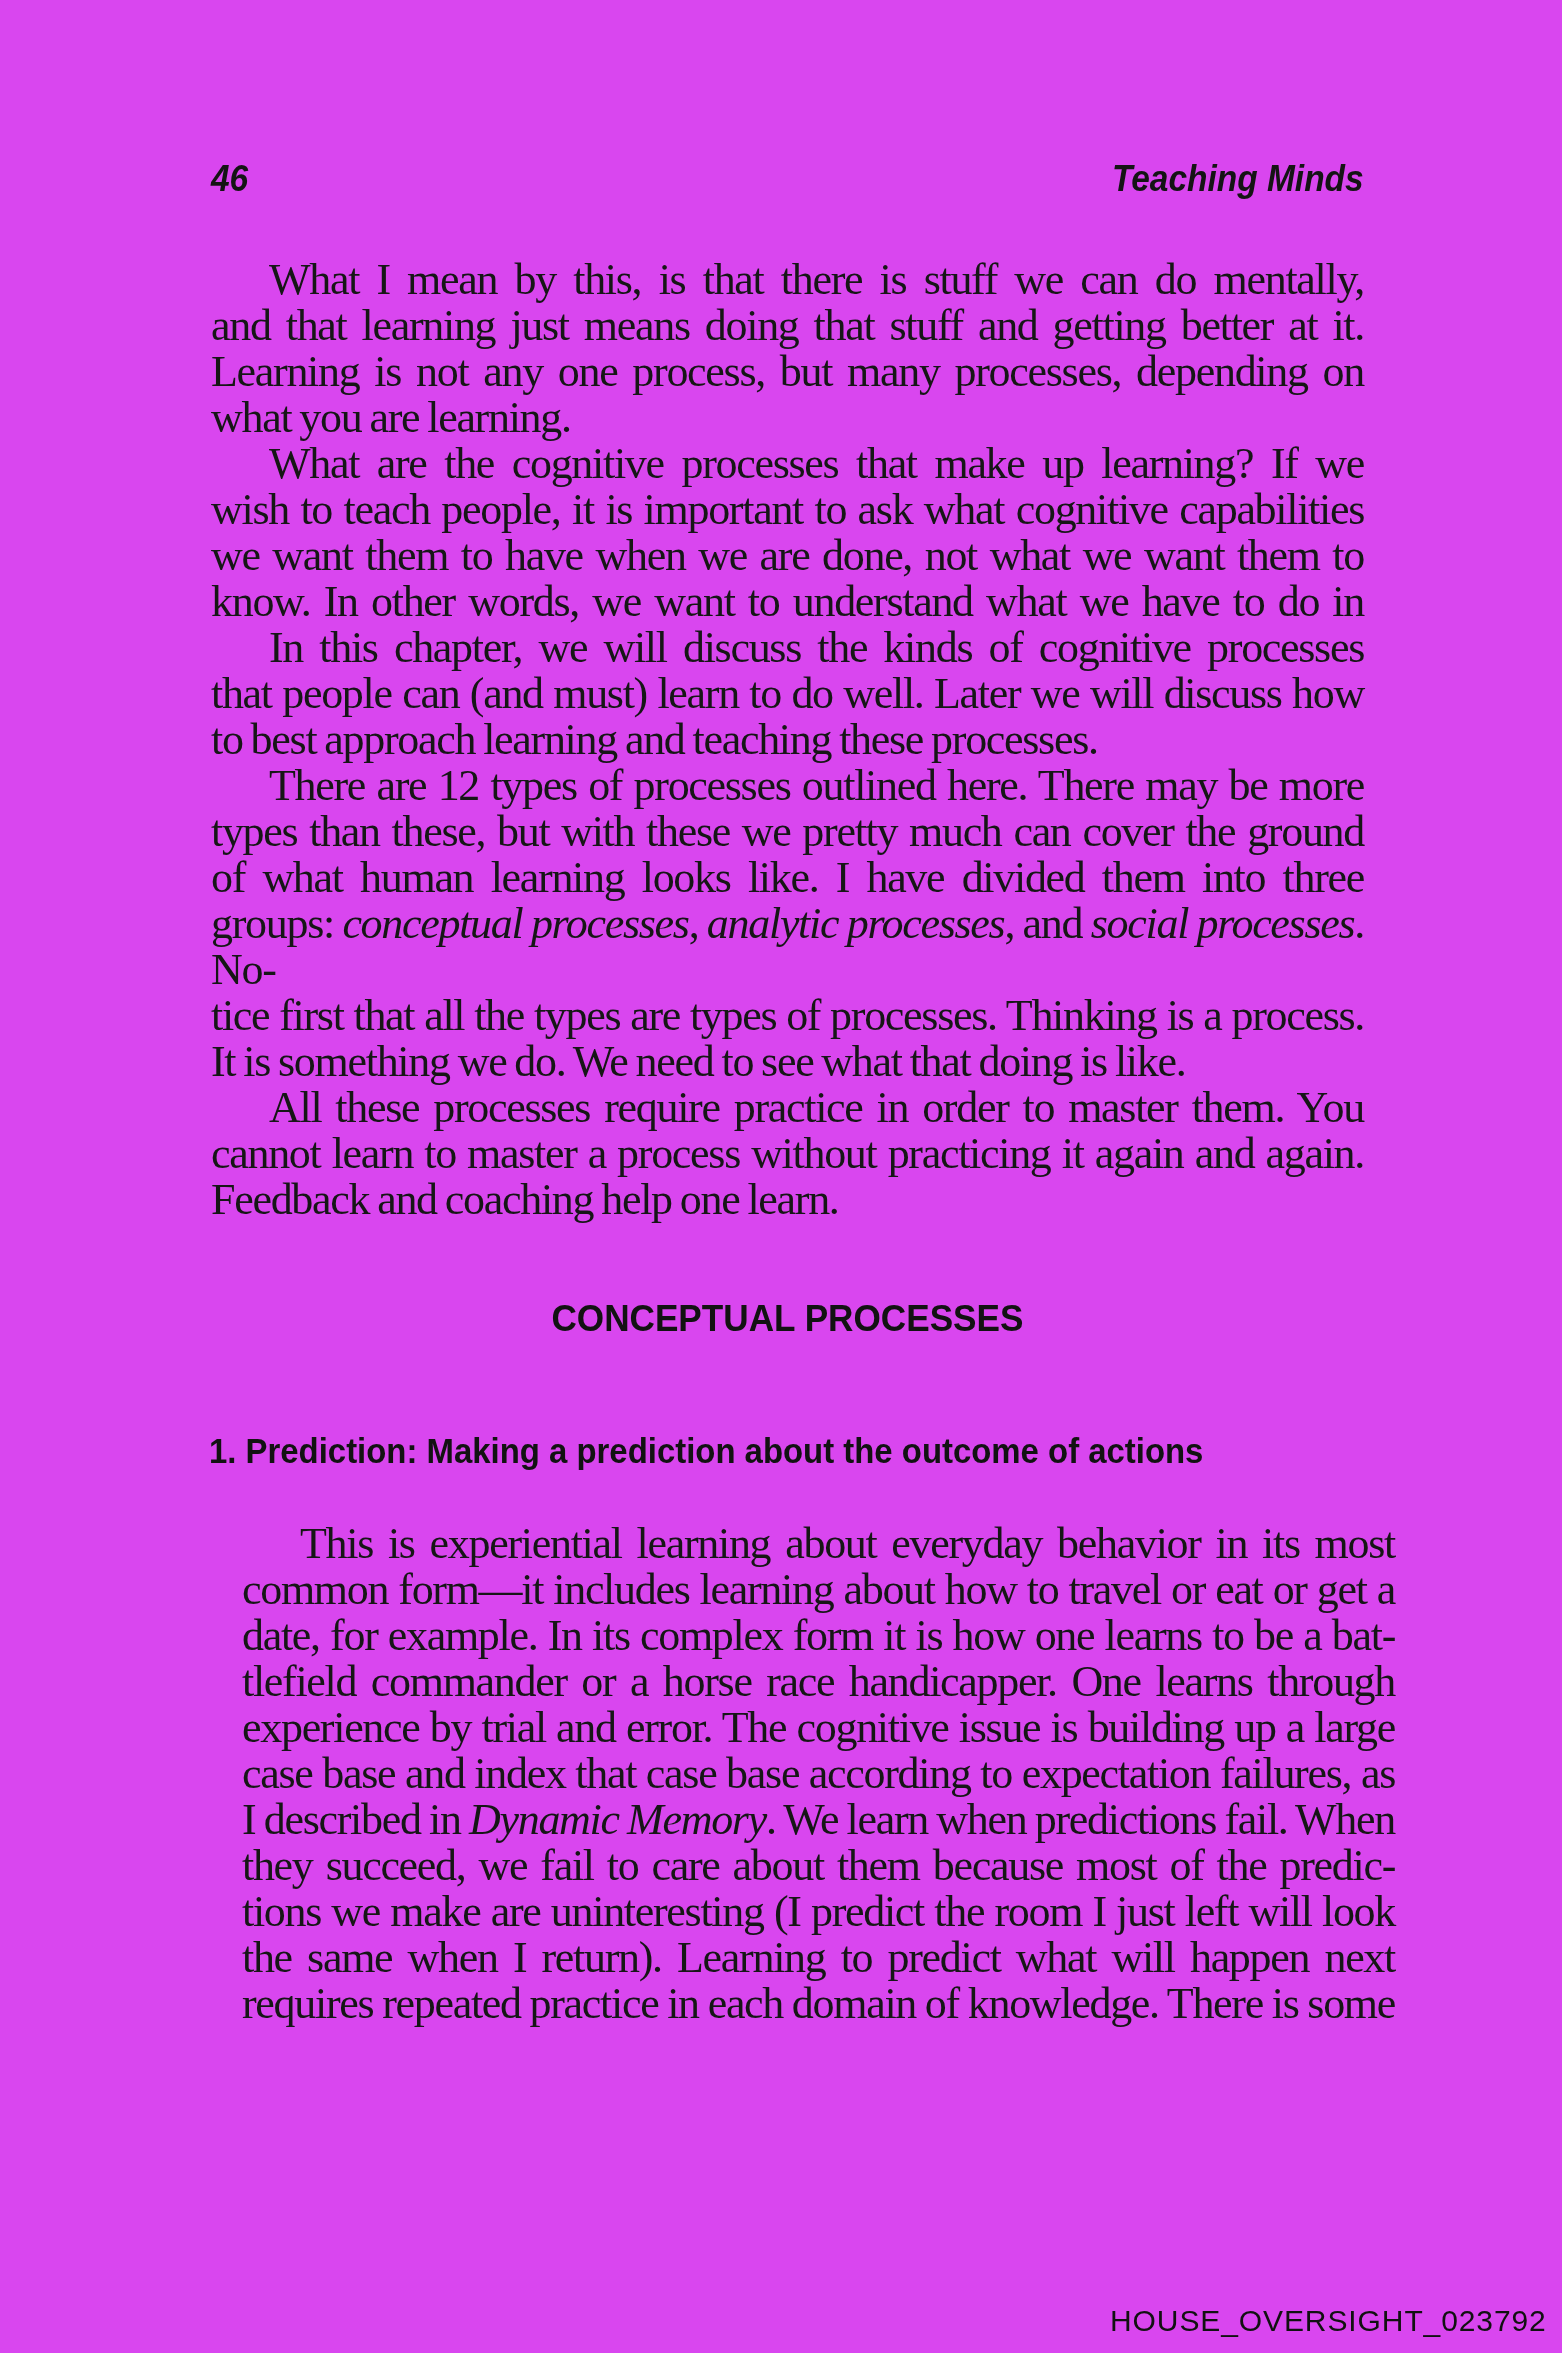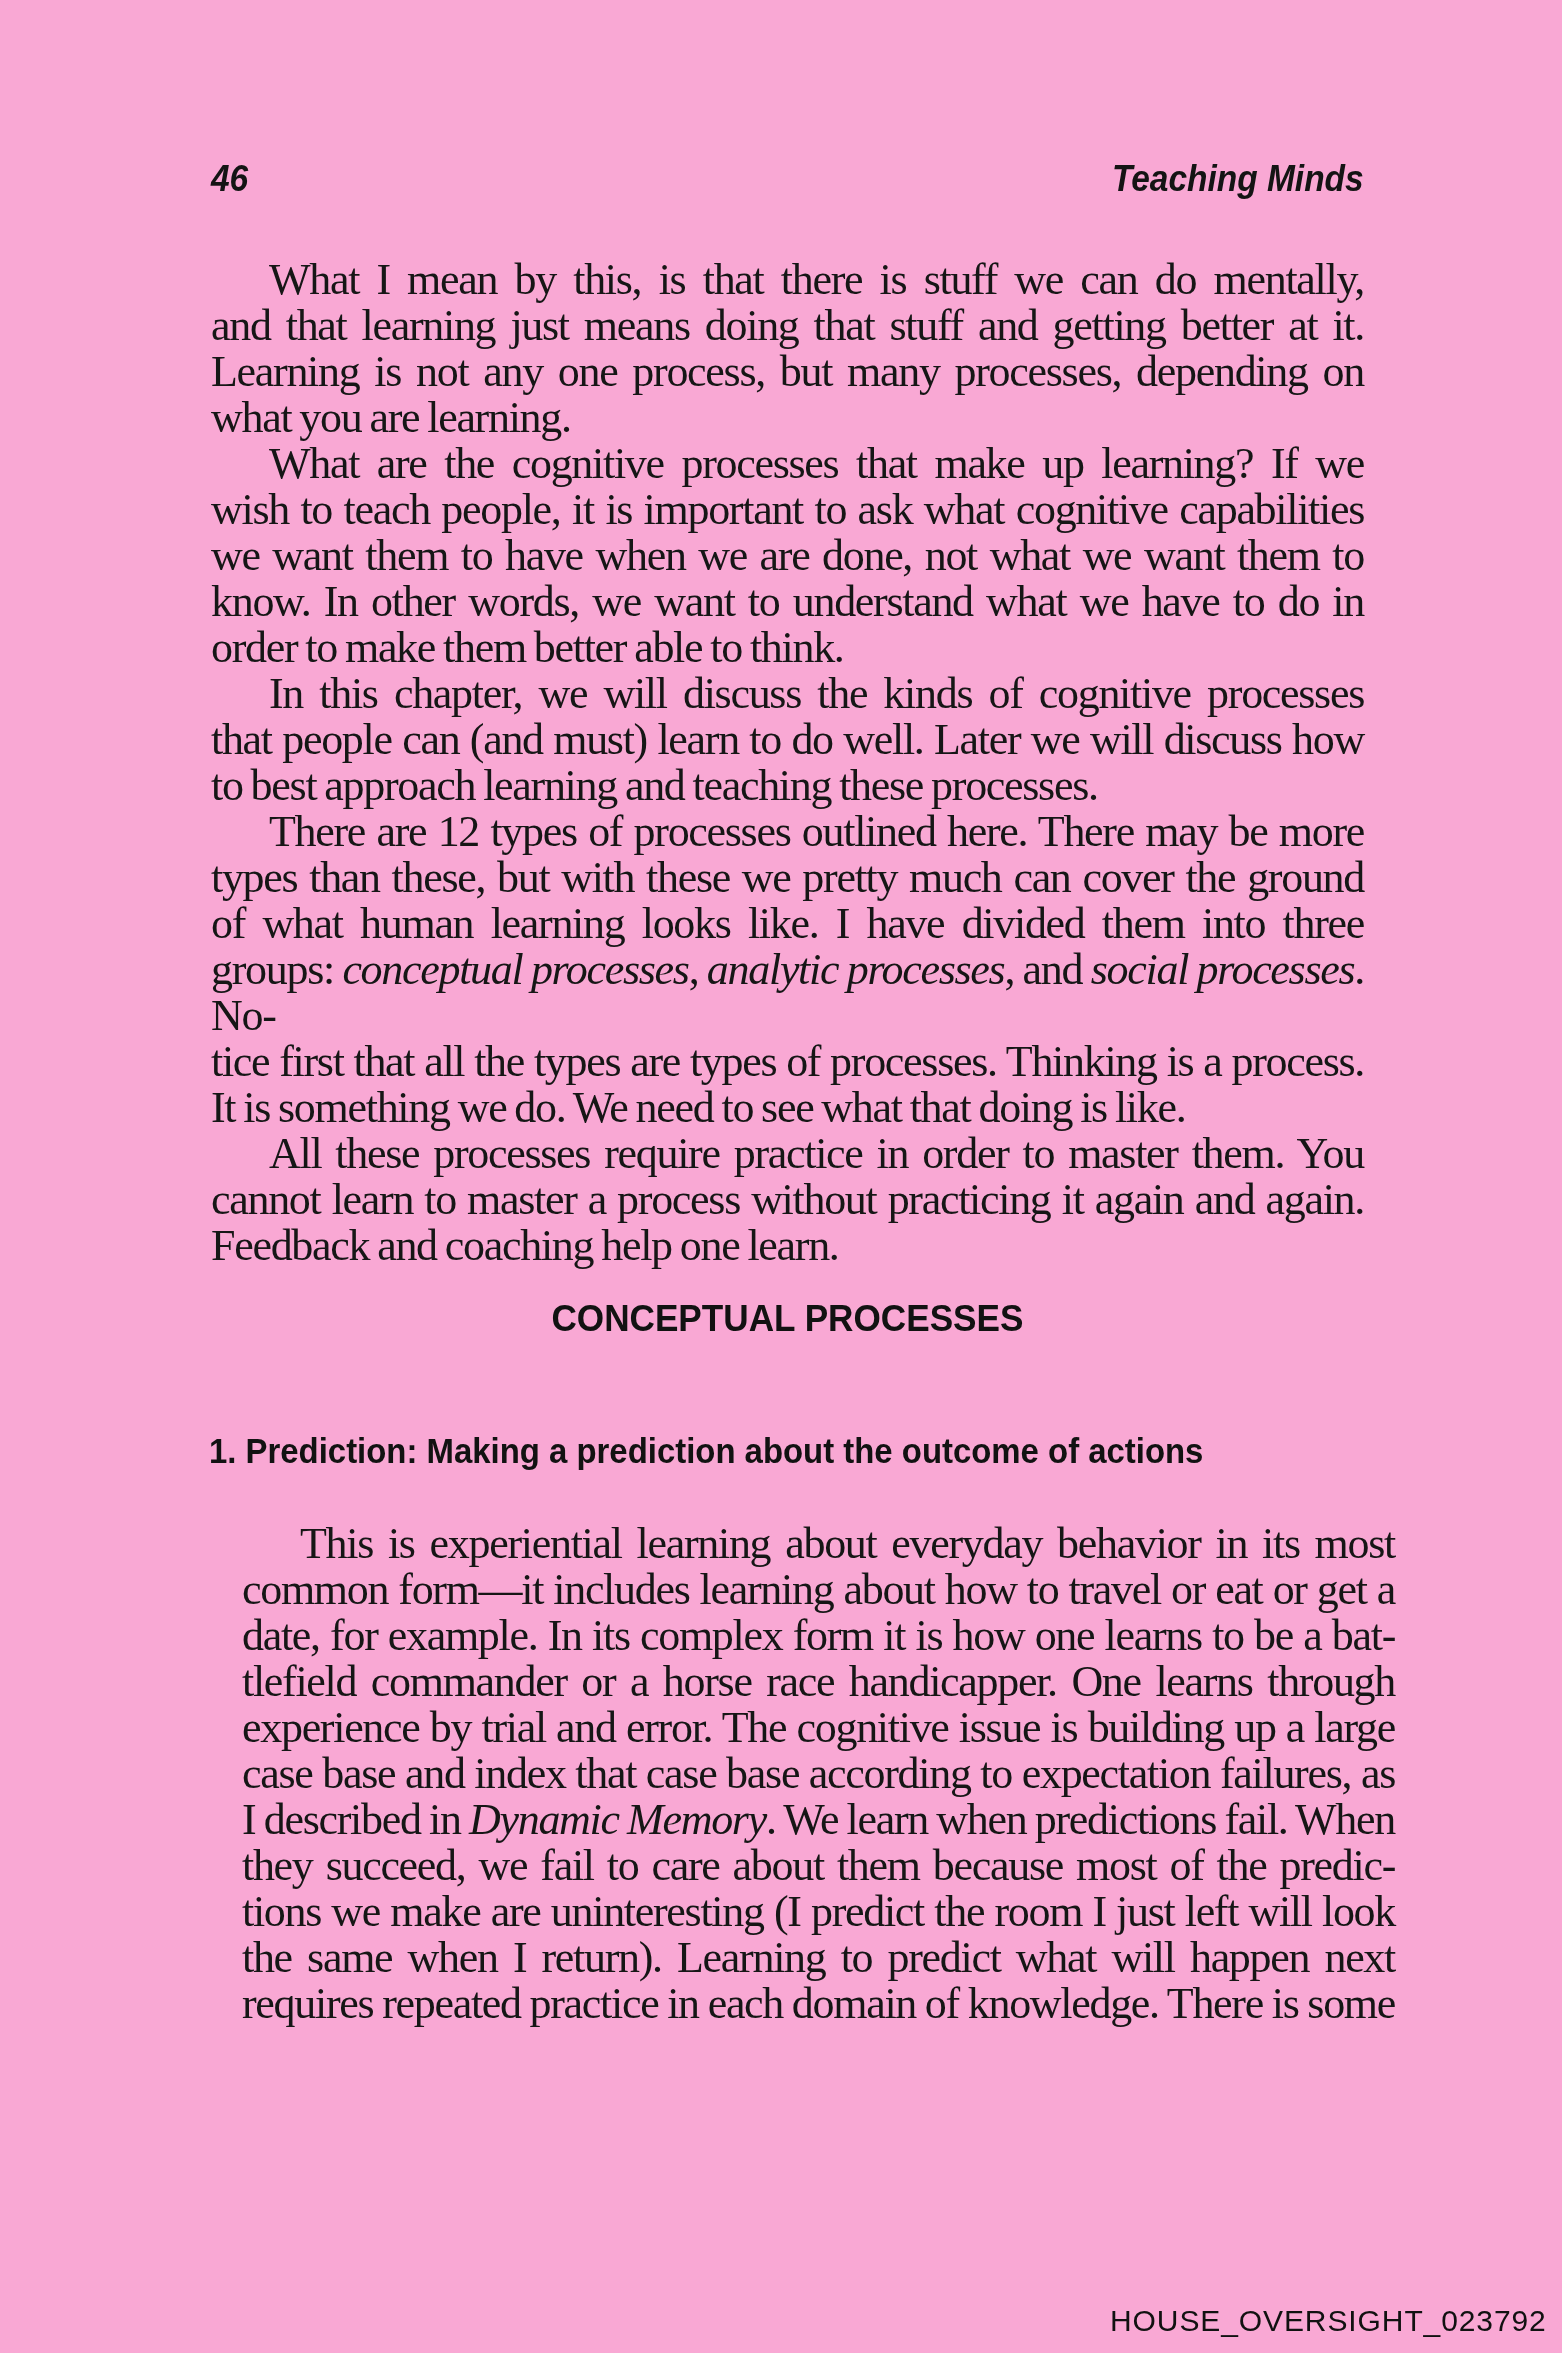--- a/index.html
+++ b/index.html
@@ -8,21 +8,21 @@
     height: 2354px;
     background: #ffffff;
     position: relative;
     overflow: hidden;
     font-family: "Liberation Serif", "DejaVu Serif", serif;
     color: #1a1a1a;
   }
   .page {
     position: absolute;
     inset: 0;
-    background: #f9a8d4;
+    background: #d946ef;
   }
   
   .running-header {
     position: absolute;
     left: 211px;
     top: 161px;
     width: 1153px;
     height: 36px;
     display: flex;
     justify-content: space-between;
@@ -109,21 +109,20 @@
 
   <div class="bodytext" id="part1">
       <div class="line j ind">What I mean by this, is that there is stuff we can do mentally,</div>
       <div class="line j">and that learning just means doing that stuff and getting better at it.</div>
       <div class="line j">Learning is not any one process, but many processes, depending on</div>
       <div class="line">what you are learning.</div>
       <div class="line j ind">What are the cognitive processes that make up learning? If we</div>
       <div class="line j">wish to teach people, it is important to ask what cognitive capabilities</div>
       <div class="line j">we want them to have when we are done, not what we want them to</div>
       <div class="line j">know. In other words, we want to understand what we have to do in</div>
-      <div class="line">order to make them better able to think.</div>
       <div class="line j ind">In this chapter, we will discuss the kinds of cognitive processes</div>
       <div class="line j">that people can (and must) learn to do well. Later we will discuss how</div>
       <div class="line">to best approach learning and teaching these processes.</div>
       <div class="line j ind">There are 12 types of processes outlined here. There may be more</div>
       <div class="line j">types than these, but with these we pretty much can cover the ground</div>
       <div class="line j">of what human learning looks like. I have divided them into three</div>
       <div class="line j">groups: <i>conceptual processes</i>, <i>analytic processes</i>, and <i>social processes</i>. No-</div>
       <div class="line j">tice first that all the types are types of processes. Thinking is a process.</div>
       <div class="line">It is something we do. We need to see what that doing is like.</div>
       <div class="line j ind">All these processes require practice in order to master them. You</div>

